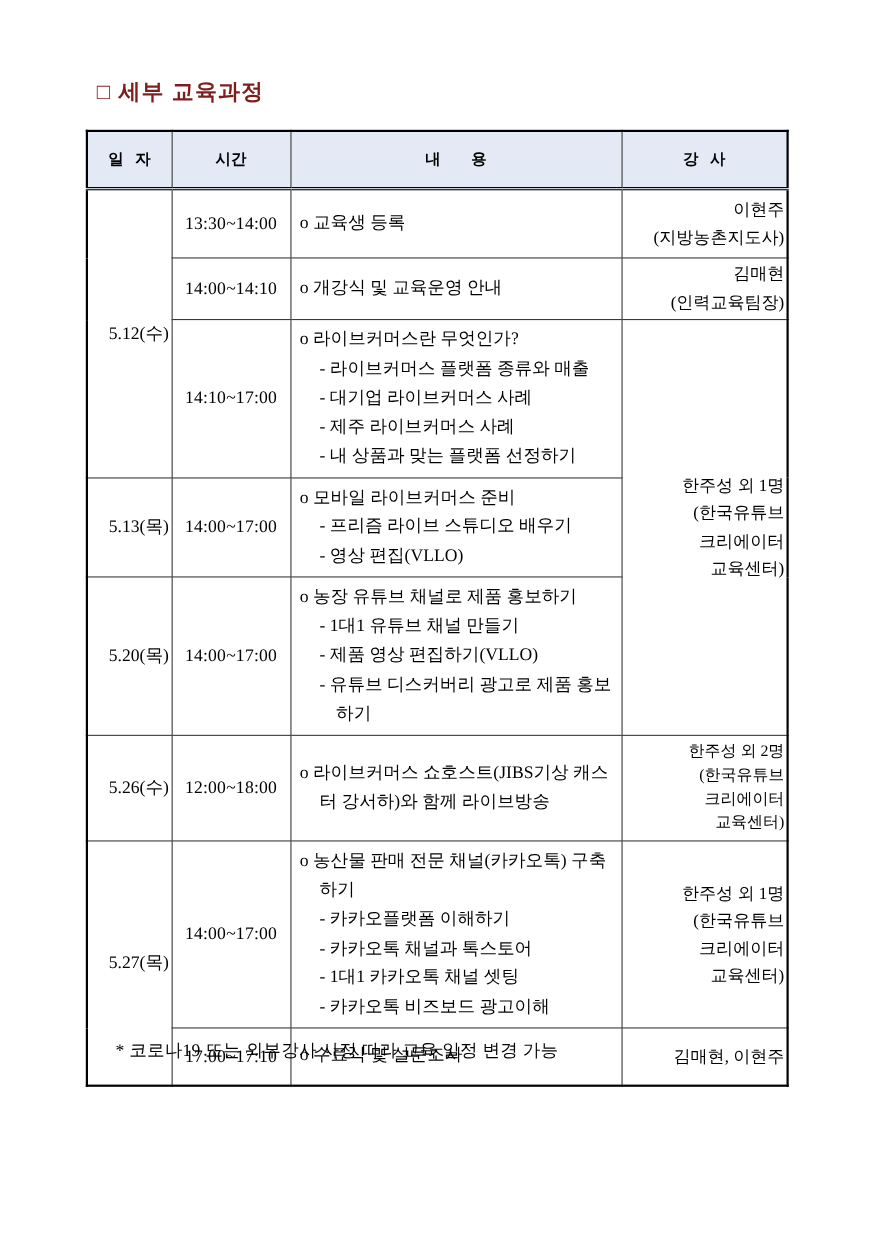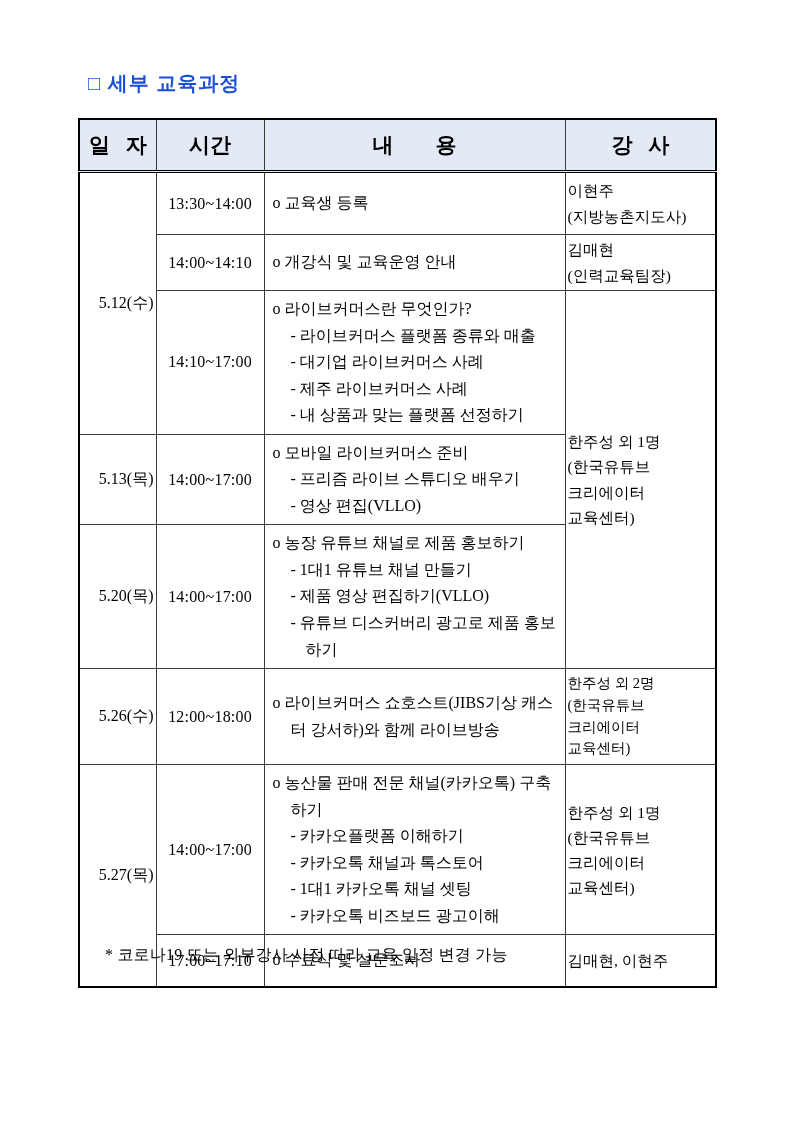--- a/index.html
+++ b/index.html
@@ -14,21 +14,21 @@
     overflow: hidden;
   }
   .doc-title {
     position: absolute;
     left: 88px;
     top: 70px;
     font-family: "Liberation Sans", "DejaVu Sans", sans-serif;
     font-weight: bold;
     font-size: 20px;
     letter-spacing: 1px;
-    color: #1d4ed8;
+    color: #7f1d1d;
     white-space: pre;
   }
   table.curriculum {
     position: absolute;
     left: 78px;
     top: 118px;
     width: 637px;
     border-collapse: collapse;
     table-layout: fixed;
     border: 2px solid #000;
@@ -36,21 +36,21 @@
   col.c-date { width: 77px; }
   col.c-time { width: 108px; }
   col.c-content { width: 301px; }
   col.c-inst { width: 151px; }
 
   th, td { border: 1px solid #3a3a3a; }
 
   th {
     background: var(--header-bg, #e3eaf5);
     font-weight: bold;
-    font-size: 21px;
+    font-size: 14px;
     height: 48px;
     text-align: center;
     vertical-align: middle;
     white-space: pre;
     border-bottom: 3px double #000;
   }
   td {
     font-size: 16px;
     vertical-align: middle;
   }
@@ -68,21 +68,21 @@
   }
   td.content-cell .line.main {
     padding-left: 18px;
     text-indent: -18px;
   }
   td.content-cell .line.sub {
     padding-left: 33px;
     text-indent: -15px;
   }
   td.inst-cell {
-    text-align: left;
+    text-align: right;
     white-space: pre-line;
     line-height: 1.62;
     font-size: 15.5px;
     padding: 2px;
   }
   td.inst-cell.compact {
     font-size: 14.5px;
     line-height: 1.5;
   }
   tr.rh1 { height: 63px; }

